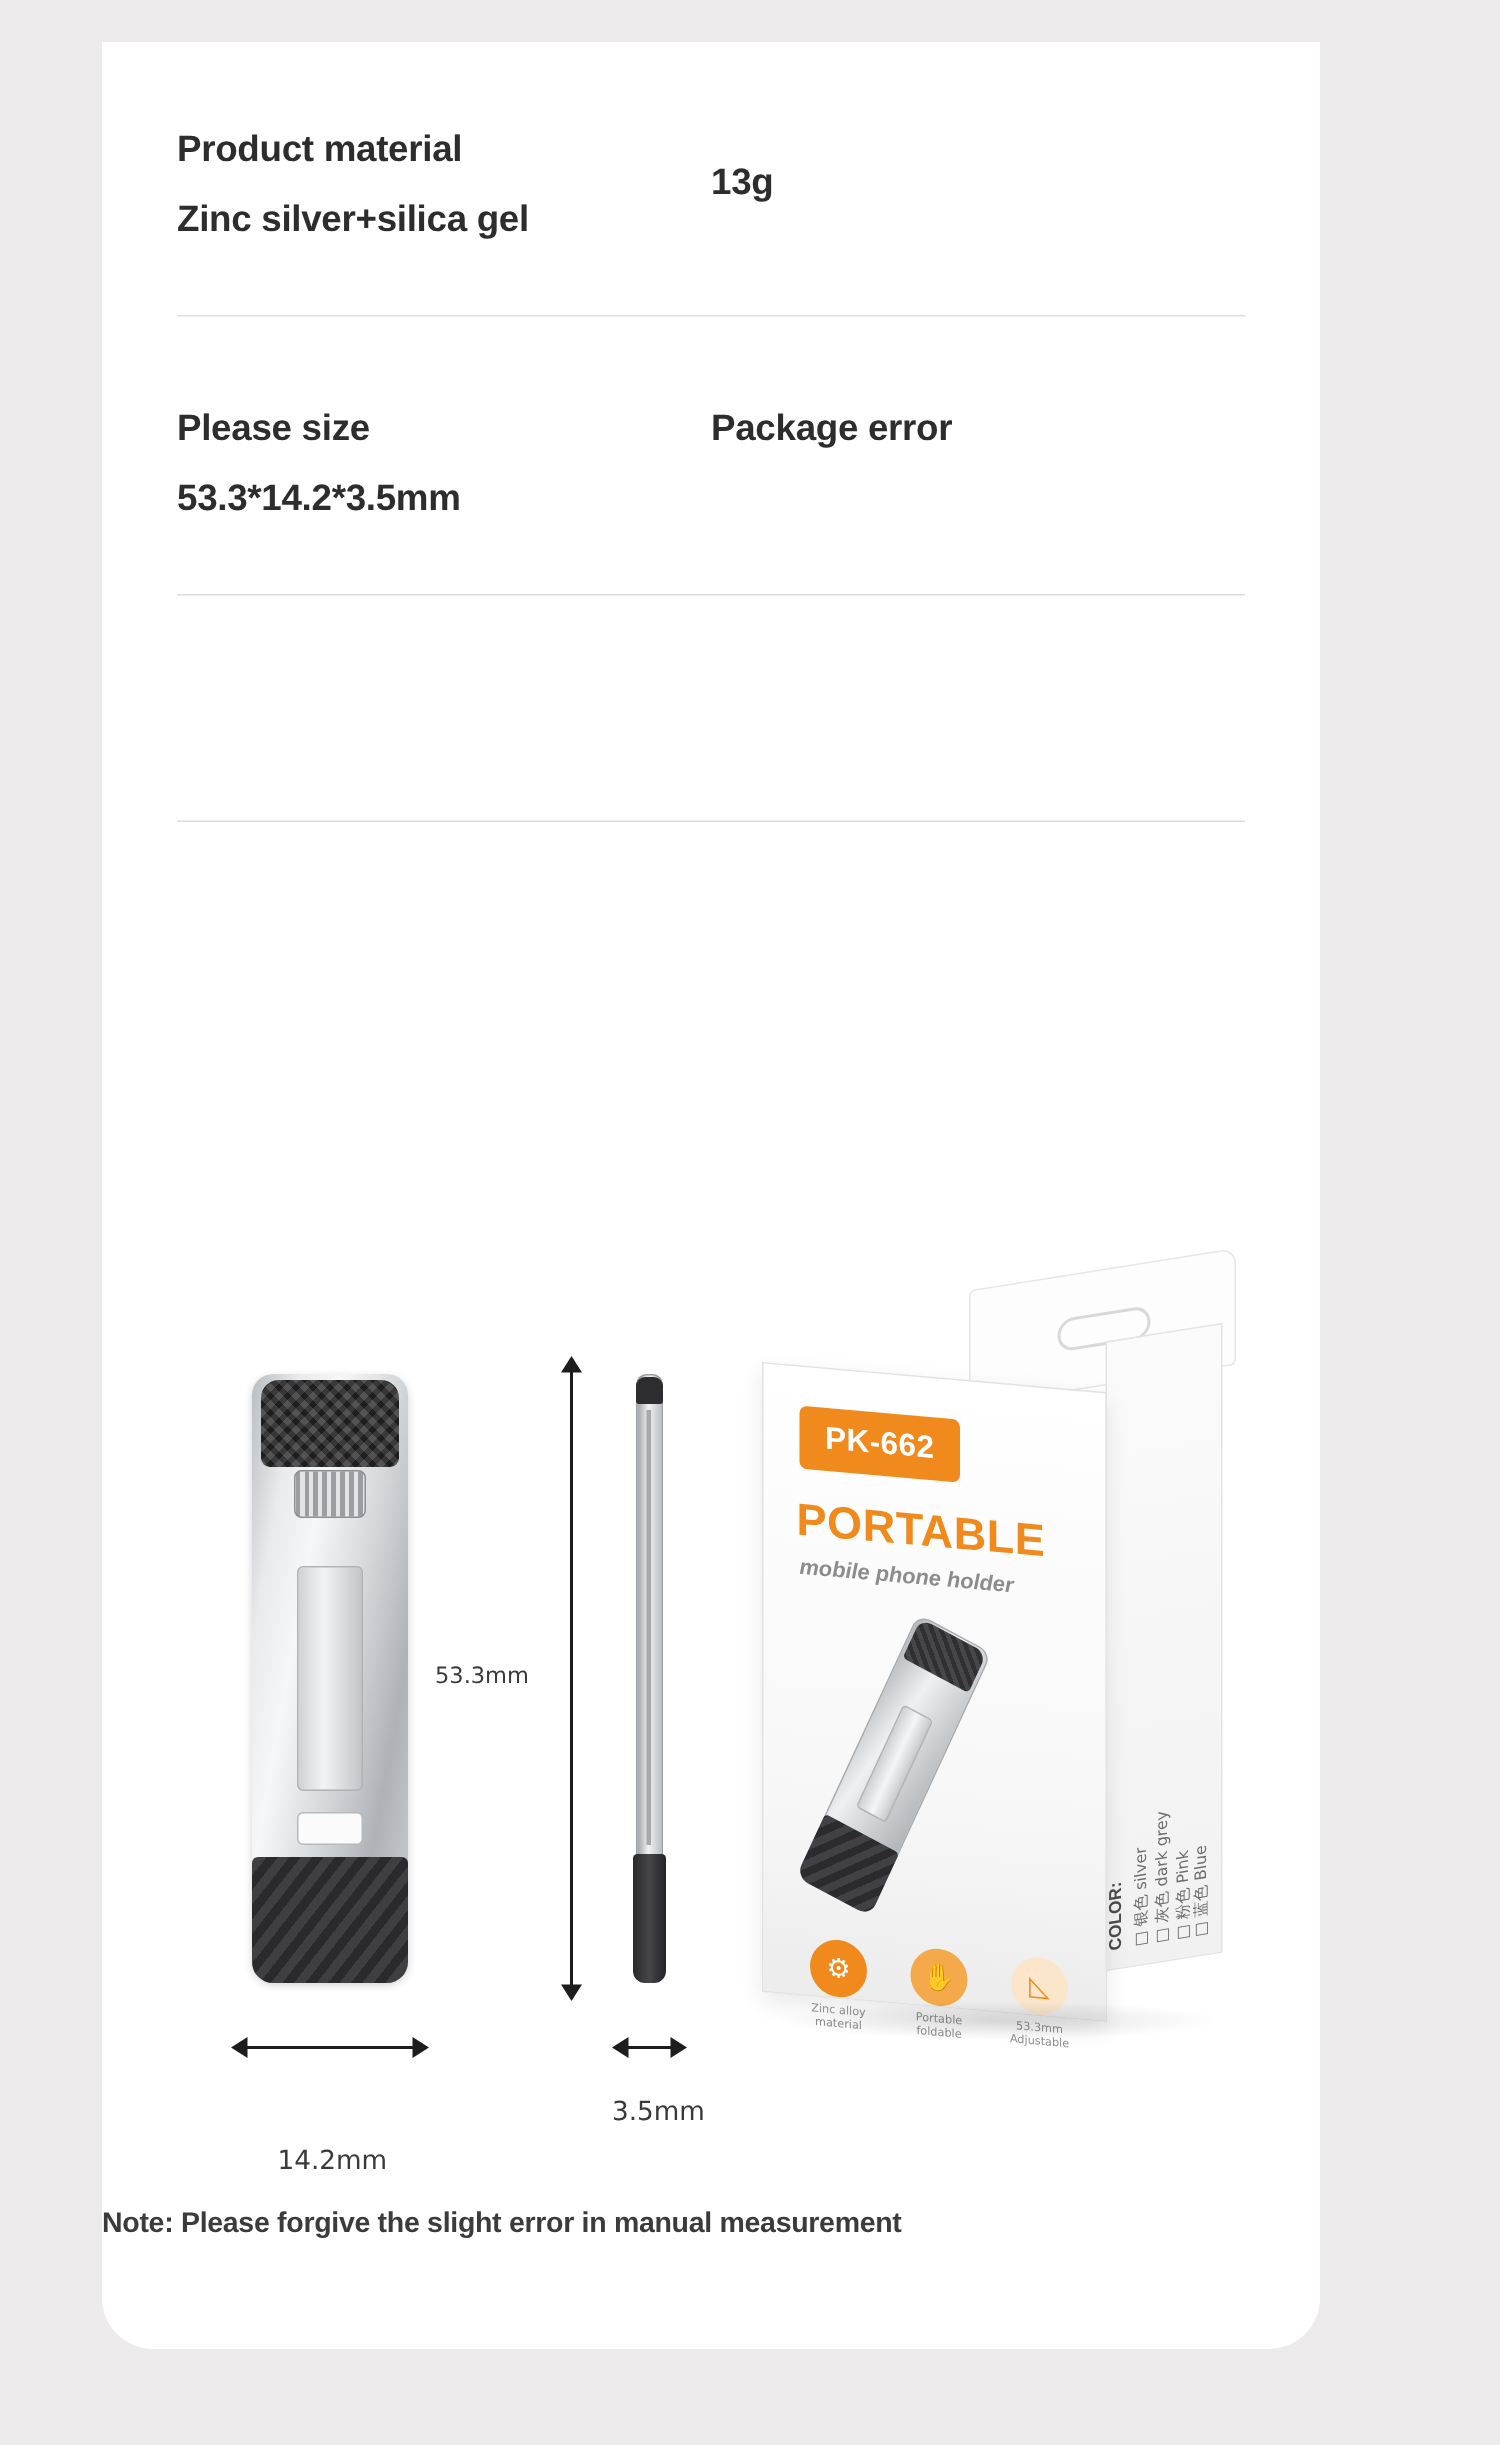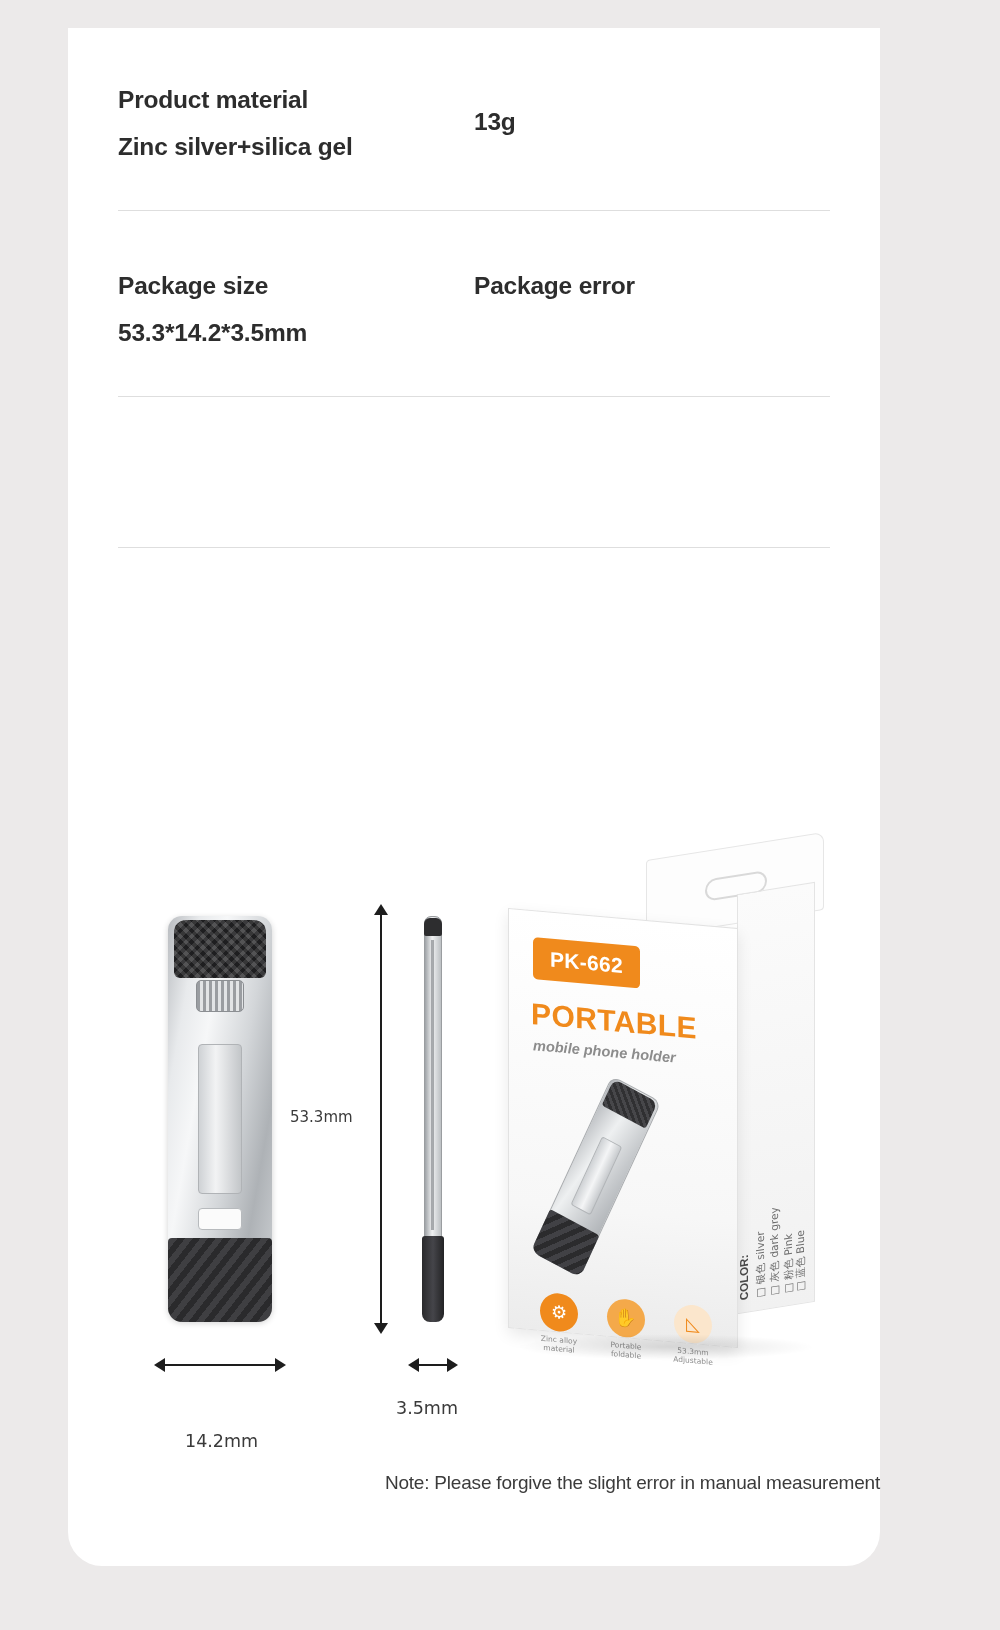--- a/index.html
+++ b/index.html
@@ -211,21 +211,21 @@
   .h-arrow::after { right: -10px; border-left: 11px solid #1d1d1d; }
   .h1 { left: 96px; top: 536px; width: 112px; }
   .h2 { left: 350px; top: 536px; width: 30px; }
   .h-label {
     position: absolute;
     font-size: 17.5px;
     color: #3a3a3a;
     font-family: "DejaVu Sans", sans-serif;
   }
   .h1-label { left: 117px; top: 603px; }
-  .h2-label { left: 328px; top: 570px; }
+  .h2-label { left: 340px; top: 570px; }
 
   
   .box-wrap {
     position: absolute;
     left: 440px;
     top: 10px;
     width: 330px;
     height: 530px;
   }
   .box-hang {
@@ -385,23 +385,23 @@
     width: 300px; height: 26px;
     background: radial-gradient(ellipse at center, rgba(0,0,0,0.12), rgba(0,0,0,0) 70%);
   }
 
   
   .note {
     position: absolute;
     left: 0;
     top: 1444px;
     width: 812px;
-    text-align: right;
+    text-align: left;
     font-size: 19px;
-    font-weight: normal;
+    font-weight: bold;
     color: #3b3b3b;
     letter-spacing: -0.2px;
   }
 </style>
 </head>
 <body>
 
 <div class="page">
   <div class="card">
 
@@ -416,21 +416,21 @@
           <div class="spec-value">13g</div>
         </div>
       </div>
 
       <div class="gap-a"></div>
       <div class="divider"></div>
       <div class="gap-b"></div>
 
       <div class="spec-row">
         <div class="spec-cell">
-          <div class="spec-label">Package size</div>
+          <div class="spec-label">Please size</div>
           <div class="spec-value">53.3*14.2*3.5mm</div>
         </div>
         <div class="spec-cell">
           <div class="spec-label">Package error</div>
         </div>
       </div>
 
       <div class="gap-c"></div>
       <div class="divider"></div>
       <div class="gap-d"></div>

